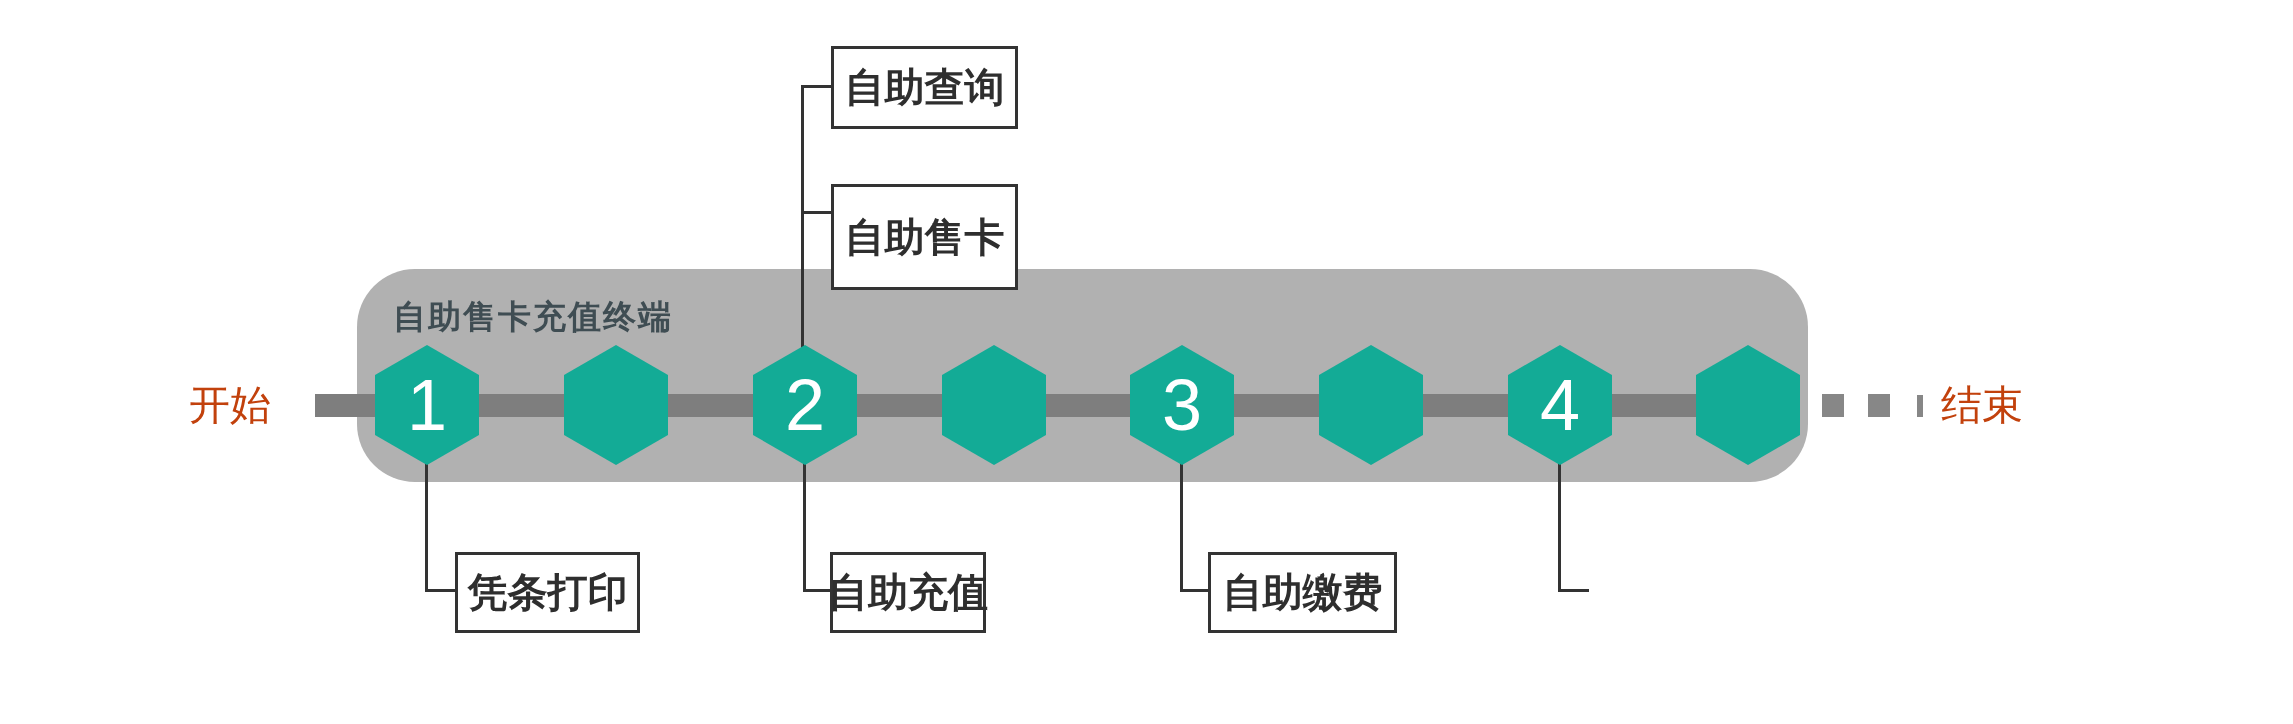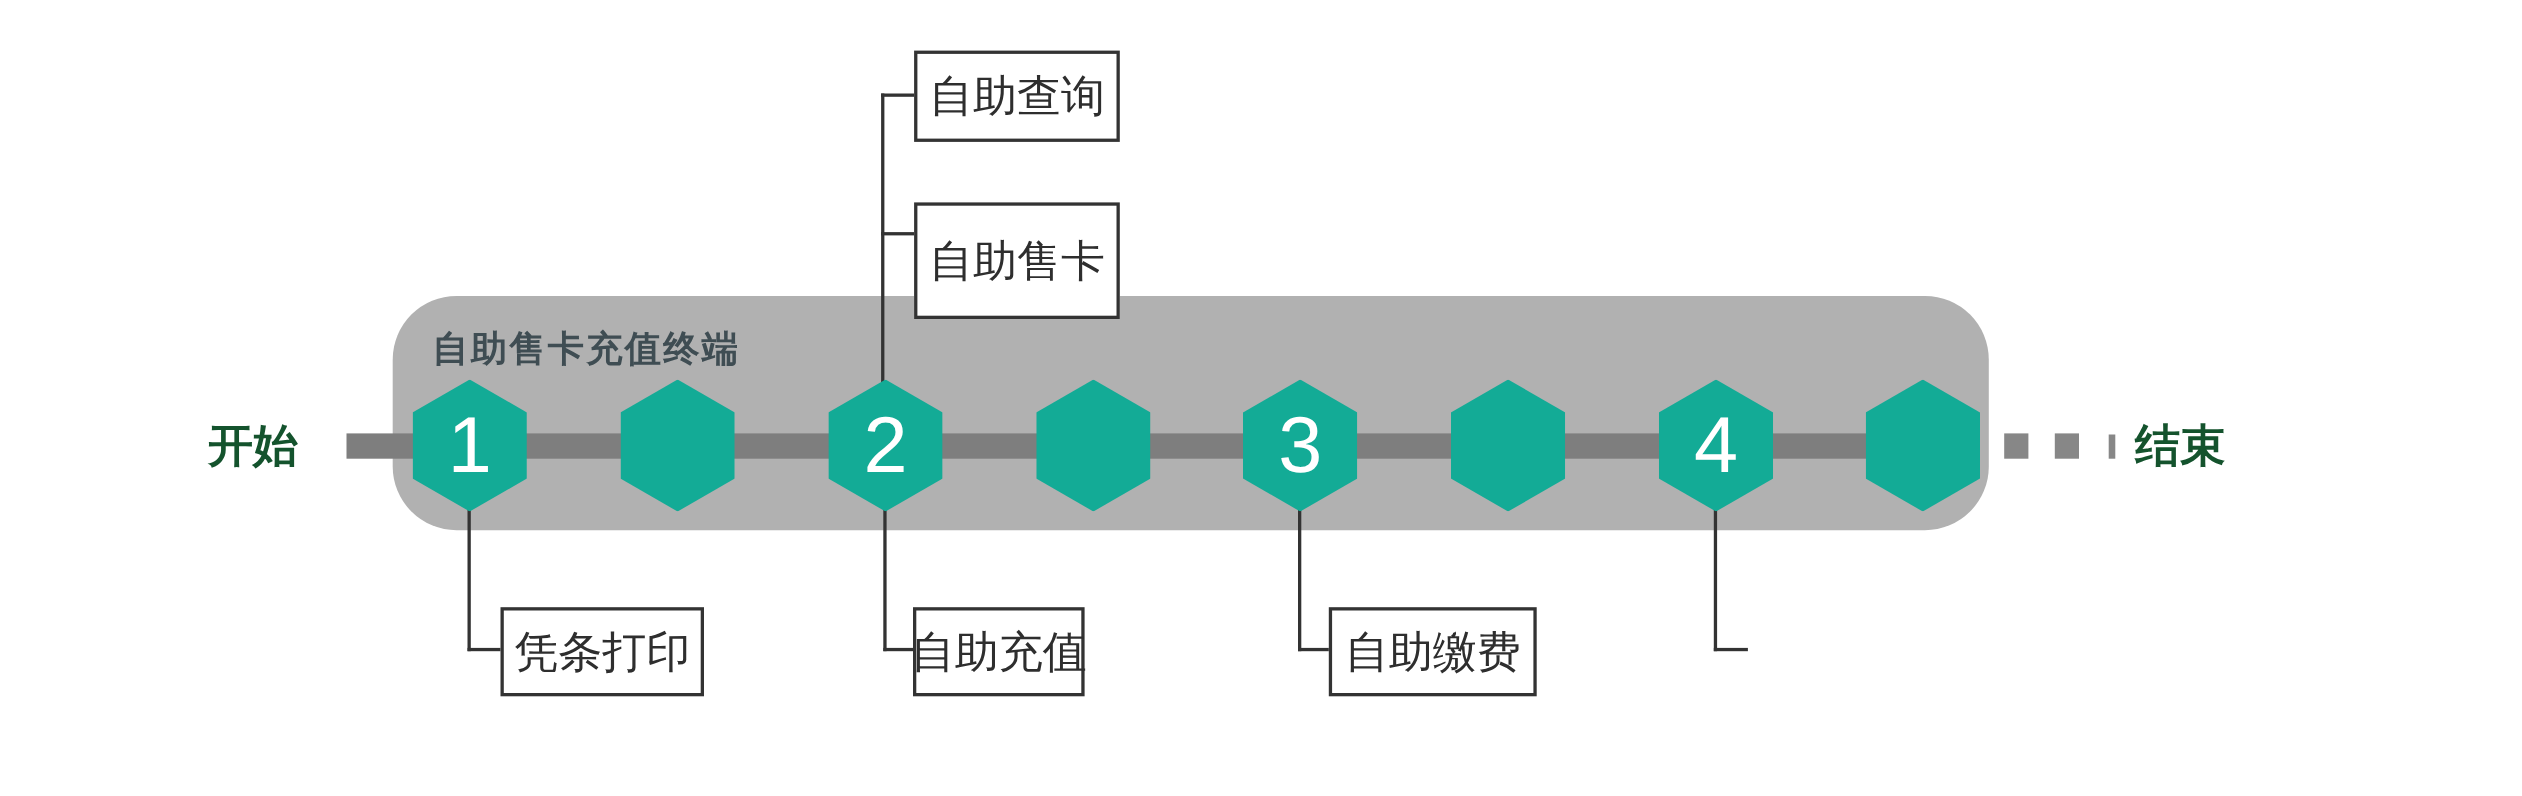--- a/index.html
+++ b/index.html
@@ -6,23 +6,22 @@
   .canvas{
     position:relative;
     width:2293px;height:724px;
     background:#ffffff;
     font-family:"Liberation Sans","DejaVu Sans",sans-serif;
     overflow:hidden;
   }
   .endpoint{
     position:absolute;
     font-size:41px;line-height:48px;
-    color:#14532d;
+    color:#c2410c;
     white-space:nowrap;
-    font-weight:bold;
   }
   .terminal-box{
     position:absolute;
     left:357px;top:269px;
     width:1451px;height:213px;
     background:var(--container,#B1B1B1);
     border-radius:58px;
   }
   .terminal-title{
     position:absolute;
@@ -54,20 +53,21 @@
   .vline{position:absolute;width:3px;background:var(--connector,#333333);}
   .hline{position:absolute;height:3px;background:var(--connector,#333333);}
   .label-box{
     position:absolute;
     box-sizing:border-box;
     border:3px solid var(--connector,#333333);
     background:#ffffff;
     display:flex;align-items:center;justify-content:center;
     font-size:40px;color:var(--label_text,#2E2E2E);
     white-space:nowrap;
+    font-weight:bold;
   }
   .dash-sq{position:absolute;top:394px;width:22px;height:23px;background:var(--dash,#878787);}
   .dash-thin{position:absolute;top:395px;width:6px;height:22px;background:var(--dash,#878787);}
 </style>
 </head>
 <body>
 
 <div class="canvas">
 
   <span class="endpoint" style="left:189px;top:381px;">开始</span>

